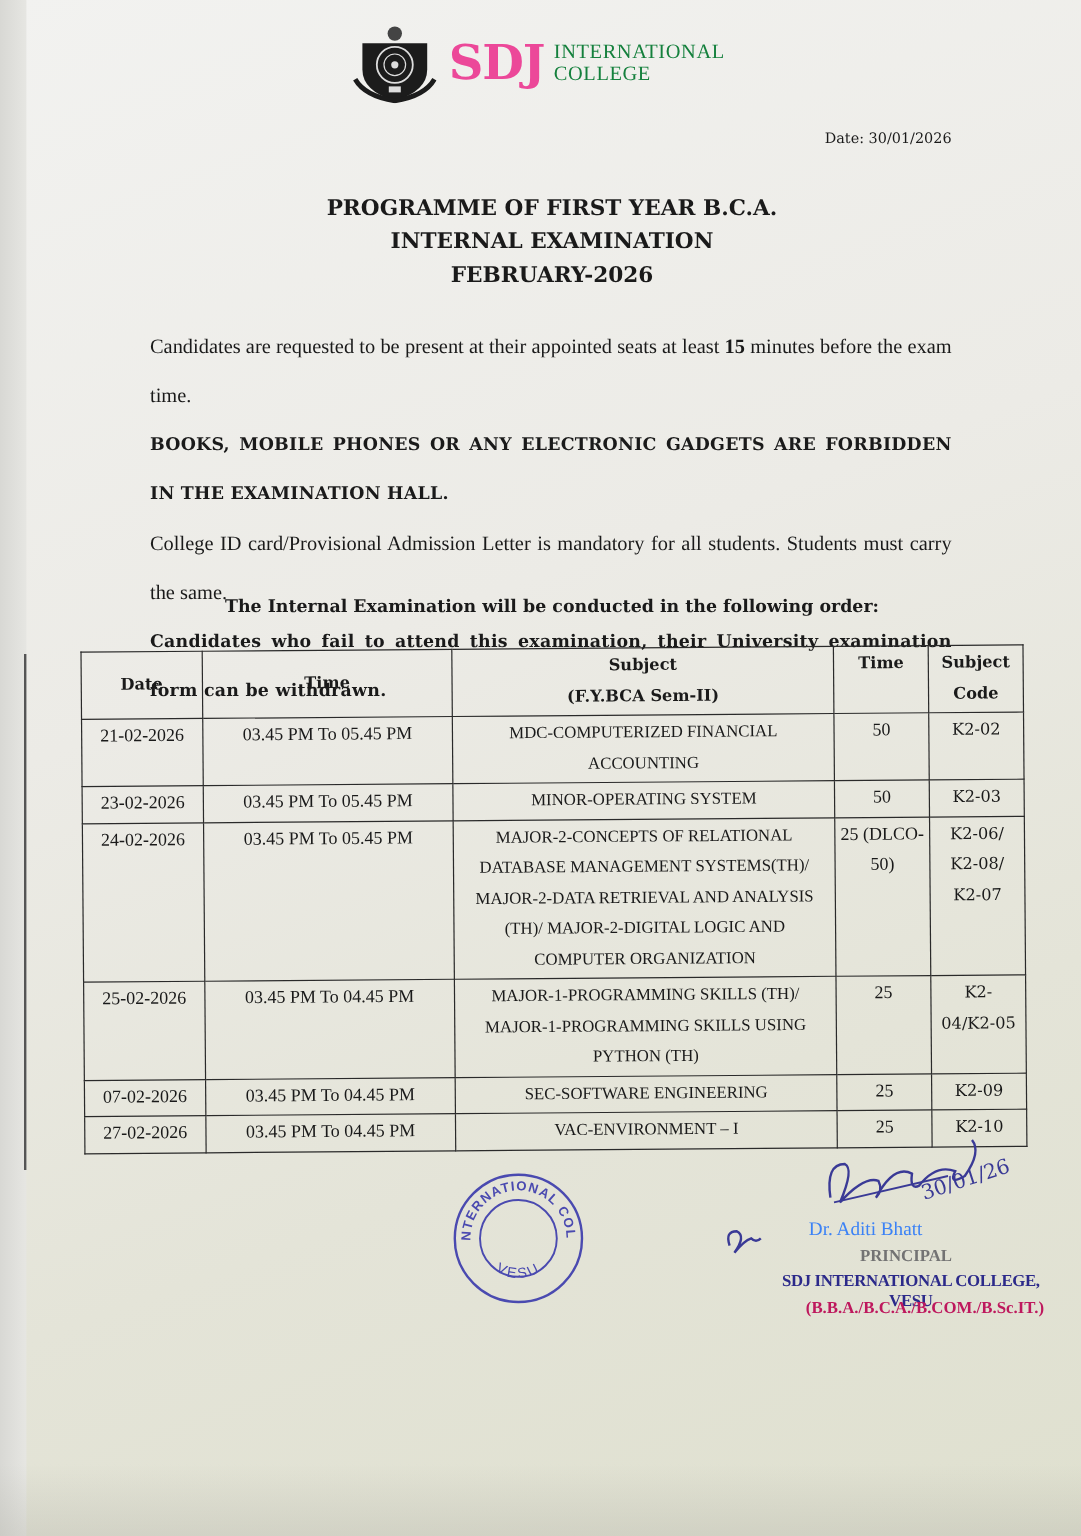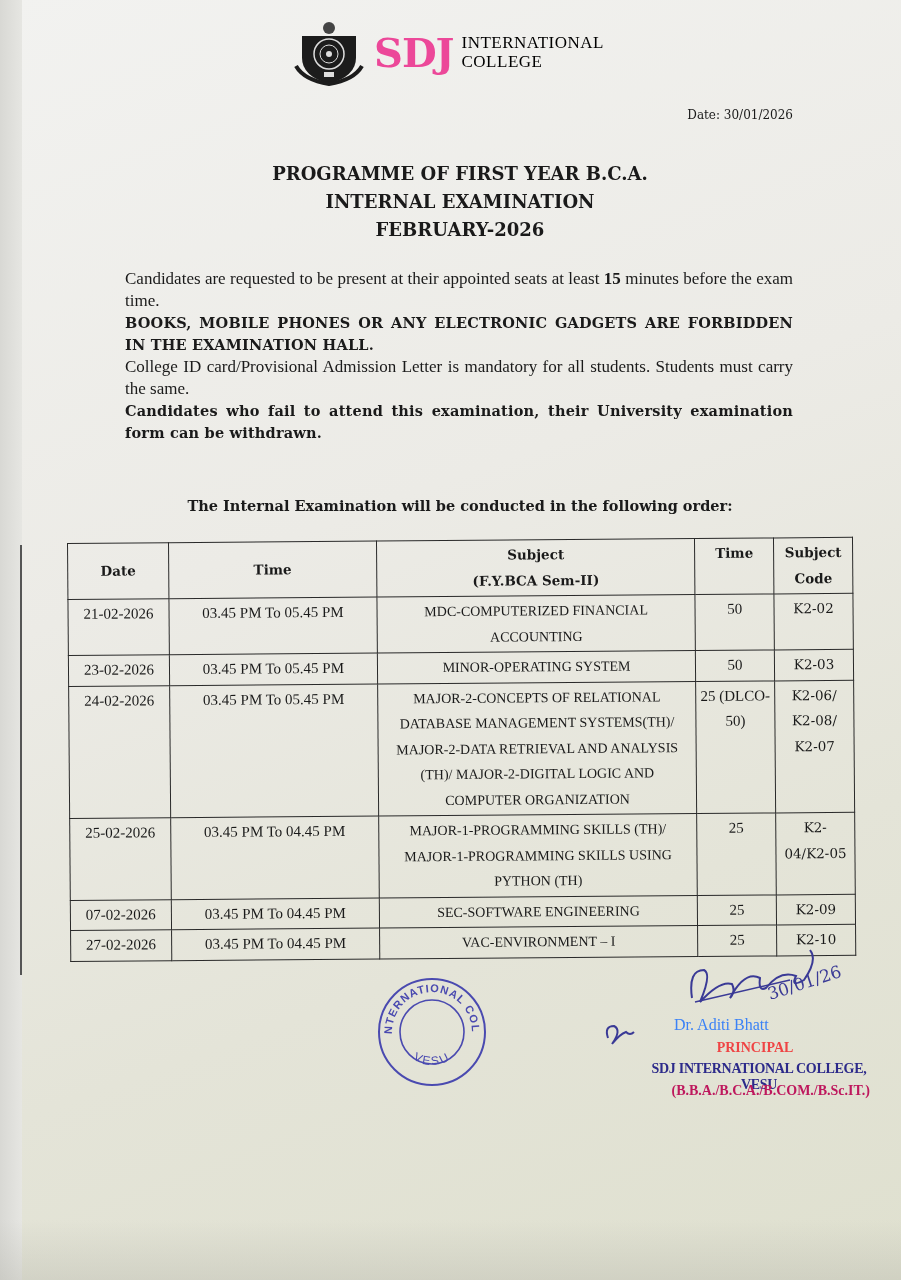--- a/index.html
+++ b/index.html
@@ -22,33 +22,33 @@
     position:absolute; left:294px; top:18px; display:flex; align-items:center;
   }
   .crest {
     width:70px; height:68px; position:relative;
   }
   .sdj {
     font-family:"DejaVu Serif", serif; font-size:40px; font-weight:bold;
     letter-spacing:-1px; margin-left:10px; color:#ec4899;
   }
   .college-name {
-    margin-left:8px; font-family:"Liberation Serif", serif; font-size:17px; line-height:19px; color:#000000;
+    margin-left:8px; font-family:"Liberation Serif", serif; font-size:17px; line-height:19px; color:#15803d;
     letter-spacing:0.5px;
   }
   .date-line {
     position:absolute; right:108px; top:108px; font-family:"DejaVu Serif", serif; font-size:12px;
   }
   .title {
     position:absolute; left:0; width:920px; text-align:center; top:160px;
     font-family:"DejaVu Serif", serif; font-weight:bold; font-size:18px; line-height:28px;
   }
   .instructions {
     position:absolute; left:125px; top:268px; width:668px;
-    font-family:"Liberation Serif", serif; font-size:17px; line-height:22px; text-align:justify;
+    font-family:"Liberation Serif", serif; font-size:17px; line-height:41px; text-align:justify;
   }
   .instructions p { margin:0; }
   .instructions .b { font-family:"DejaVu Serif", serif; font-weight:bold; font-size:14.5px; letter-spacing:0.2px; }
   .order-line {
     position:absolute; left:0; width:920px; text-align:center; top:497px;
     font-family:"DejaVu Serif", serif; font-weight:bold; font-size:14.5px;
   }
   table.exam {
     position:absolute; left:67px; top:543px; width:786px;
     border-collapse:collapse; font-family:"Liberation Serif", serif; font-size:15px;
@@ -72,21 +72,21 @@
     position:absolute; left:376px; top:976px; width:112px; height:112px;
   }
   .signature {
     position:absolute; left:600px; top:940px; width:260px; height:120px;
   }
   .principal-name {
     position:absolute; left:674px; top:1016px; font-family:"Liberation Serif", serif; font-size:16px; color:#3b82f6;
   }
   .principal-title {
     position:absolute; left:660px; width:190px; text-align:center; top:1040px;
-    font-family:"Liberation Serif", serif; font-weight:bold; font-size:14px; color:#ef4444;
+    font-family:"Liberation Serif", serif; font-weight:bold; font-size:14px; color:#737373;
   }
   .principal-college {
     position:absolute; left:634px; width:250px; text-align:center; top:1061px;
     font-family:"Liberation Serif", serif; font-weight:bold; font-size:14px; color:#2c2a8a; letter-spacing:-0.3px;
   }
   .principal-programs {
     position:absolute; left:640px; width:230px; text-align:right; top:1083px;
     font-family:"Liberation Serif", serif; font-weight:bold; font-size:14px; color:#be185d;
   }
 </style>

